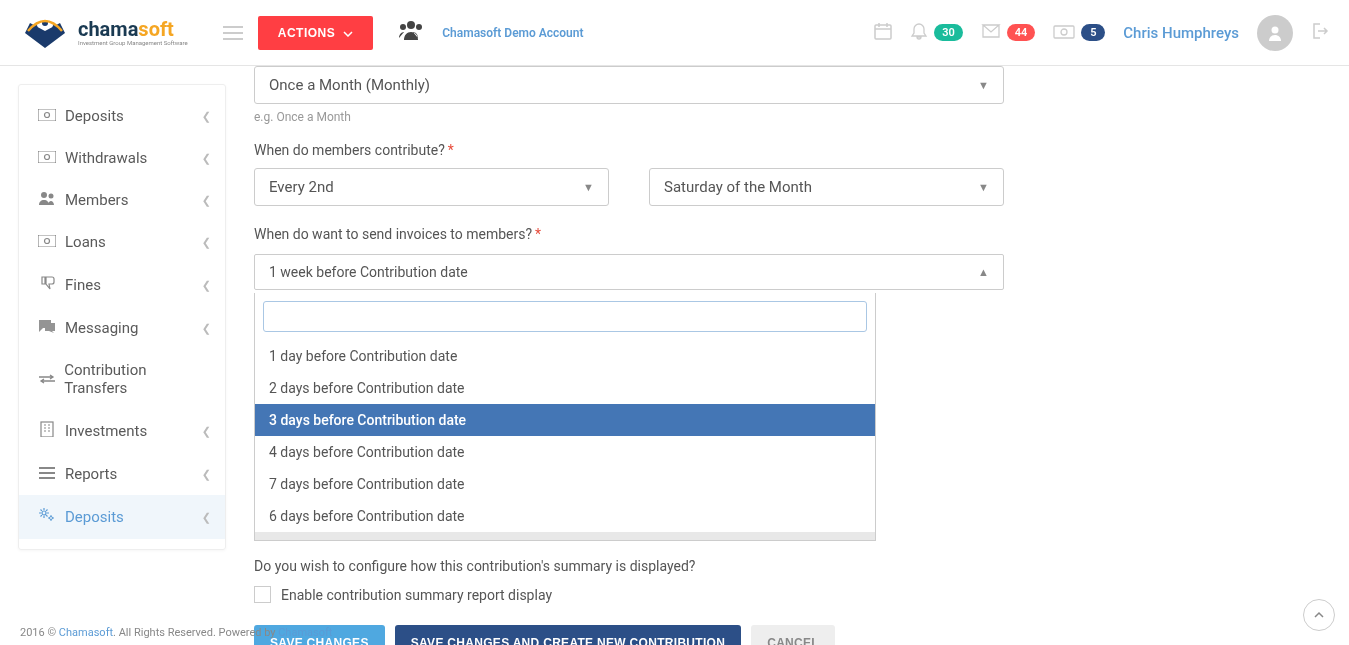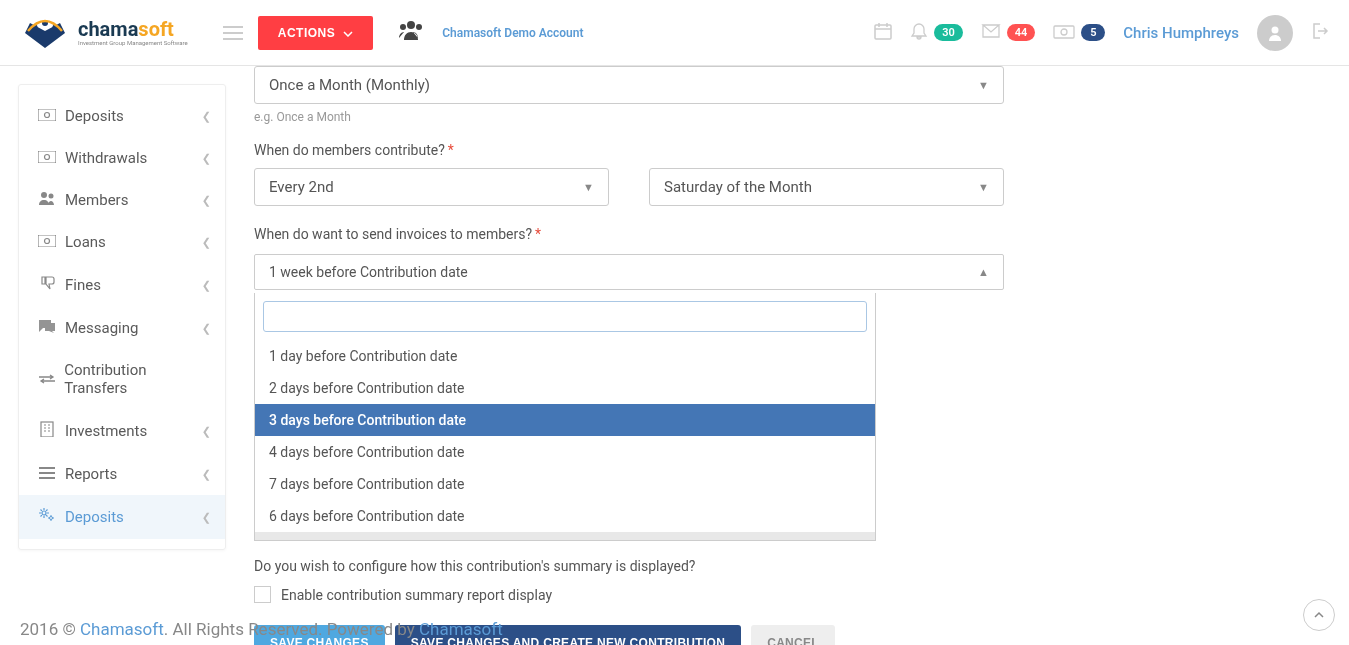--- a/index.html
+++ b/index.html
@@ -272,21 +272,21 @@
       letter-spacing: 0.3px;
     }
     .btn-primary { background: #4fa8e0; color: #fff; }
     .btn-secondary { background: #2c4f87; color: #fff; }
     .btn-cancel { background: #eee; color: #888; }
 
     .footer {
       position: absolute;
       bottom: 0;
       left: 20px;
-      font-size: 17px;
+      font-size: 11px;
       color: #888;
       padding: 6px 0;
     }
     .footer a { color: #5b9bd5; text-decoration: none; }
 
     .scroll-top {
       position: fixed;
       bottom: 14px;
       right: 14px;
       width: 32px; height: 32px;

